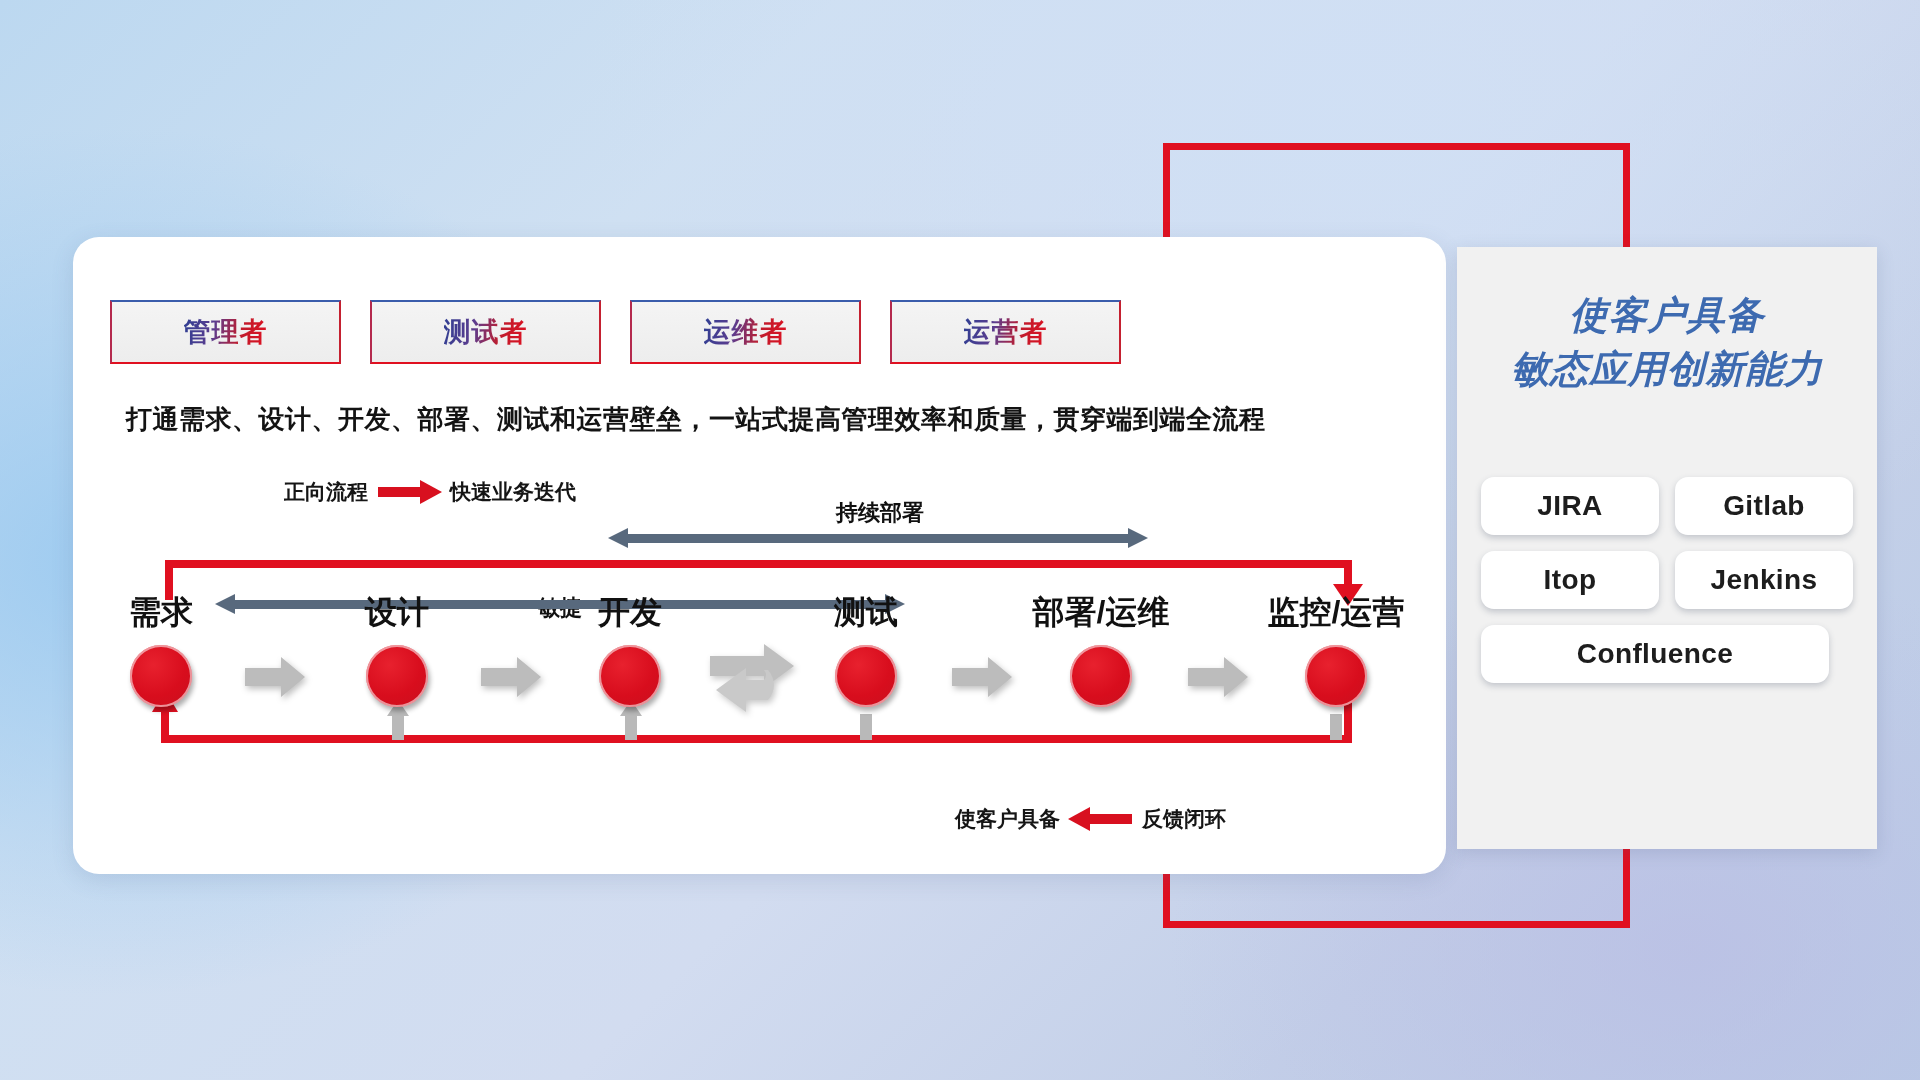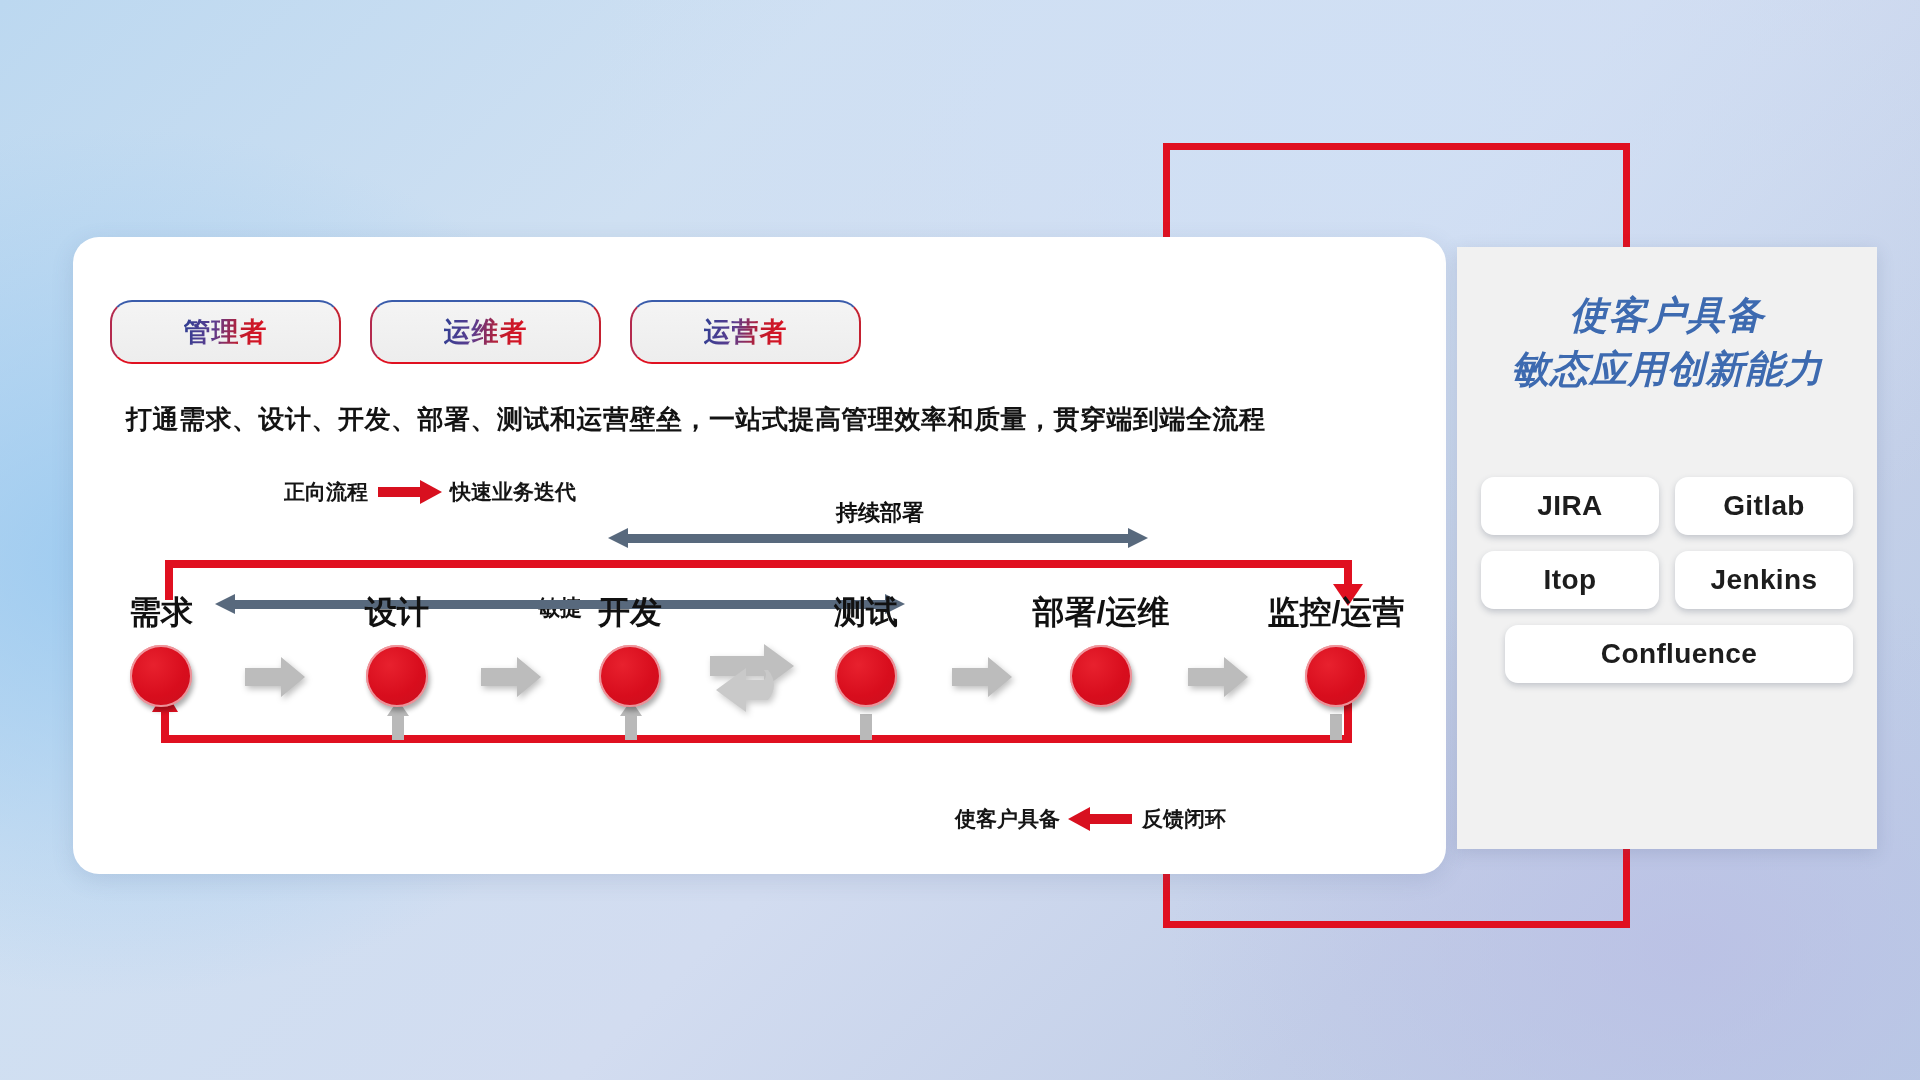--- a/index.html
+++ b/index.html
@@ -43,21 +43,20 @@
     box-sizing:border-box;
     background:#f1f1f1;
     border-top:2.5px solid #3a5cab;
     border-left:2px solid #b42a4e;
     border-right:2px solid #c42030;
     border-bottom:2.5px solid #e01020;
     display:flex;align-items:center;justify-content:center;
     font-size:27px;font-weight:600;
     letter-spacing:1px;
     background-image:linear-gradient(180deg,#f4f4f4,#ededed);
-    border-radius:22px;
   }
   .role span{
     background:linear-gradient(100deg,#2f3f93 0%,#5c3c8e 36%,#c01c2c 66%,#e01020 100%);
     -webkit-background-clip:text;background-clip:text;
     color:transparent;
     -webkit-text-fill-color:transparent;
   }
 
   
   .desc{
@@ -144,32 +143,35 @@
   }
   .tools{position:absolute;display:flex;flex-wrap:wrap;gap:16px 16px;}
   .tool{
     background:#fff;border-radius:13px;
     display:flex;align-items:center;justify-content:center;
     font-size:28px;font-weight:700;color:#1d1d1d;
     box-shadow:0 3px 6px rgba(60,70,95,.25);
     letter-spacing:.4px;
   }
   .tool.half{width:178px;height:58px;}
-  .tool.full{width:348px;height:58px;margin-left:24px;}
+  .tool.full{width:348px;height:58px;}
 </style>
 </head>
 <body>
 
 <div class="redframe" style="left:1163px;top:143px;width:467px;height:785px;border-top-width:7px;"></div>
 
 <div class="card" style="left:73px;top:237px;width:1373px;height:637px;"></div>
 
 <div class="roles" style="left:110px;top:300px;">
   <div class="role">
     <span>管理者</span>
+  </div>
+  <div class="role">
+    <span>测试者</span>
   </div>
   <div class="role">
     <span>运维者</span>
   </div>
   <div class="role">
     <span>运营者</span>
   </div>
 </div>
 
 <div class="desc" style="left:126px;top:402px;">打通需求、设计、开发、部署、测试和运营壁垒，一站式提高管理效率和质量，贯穿端到端全流程</div>

